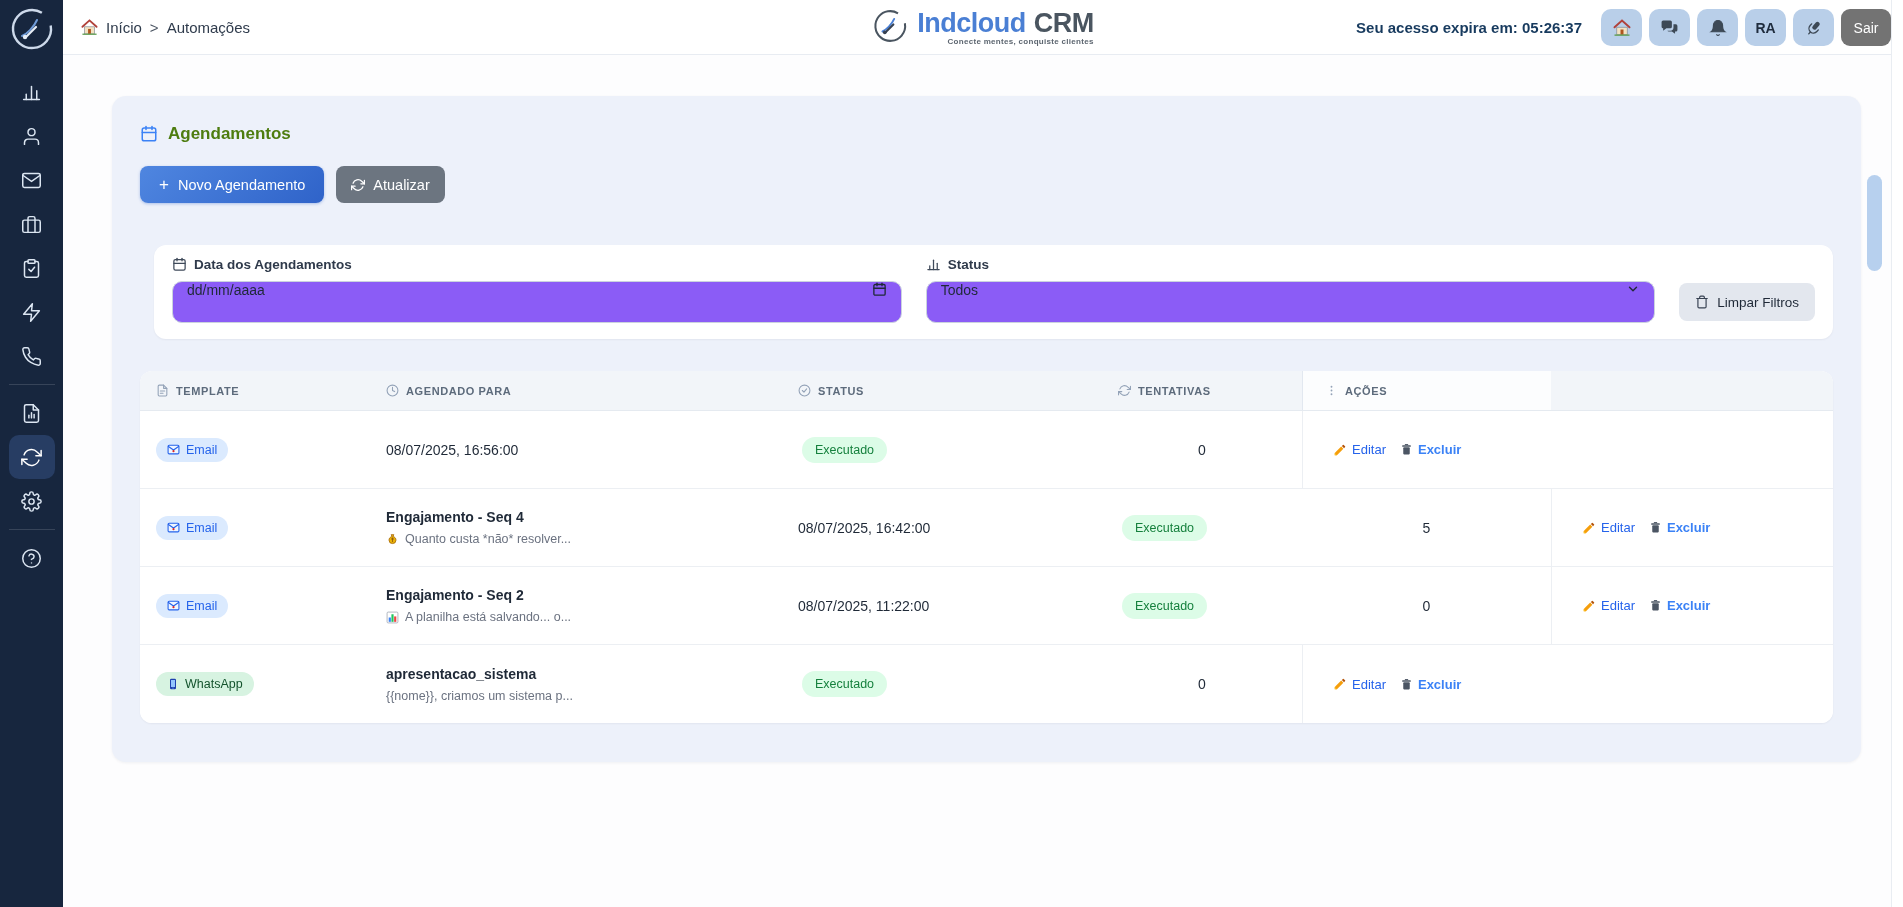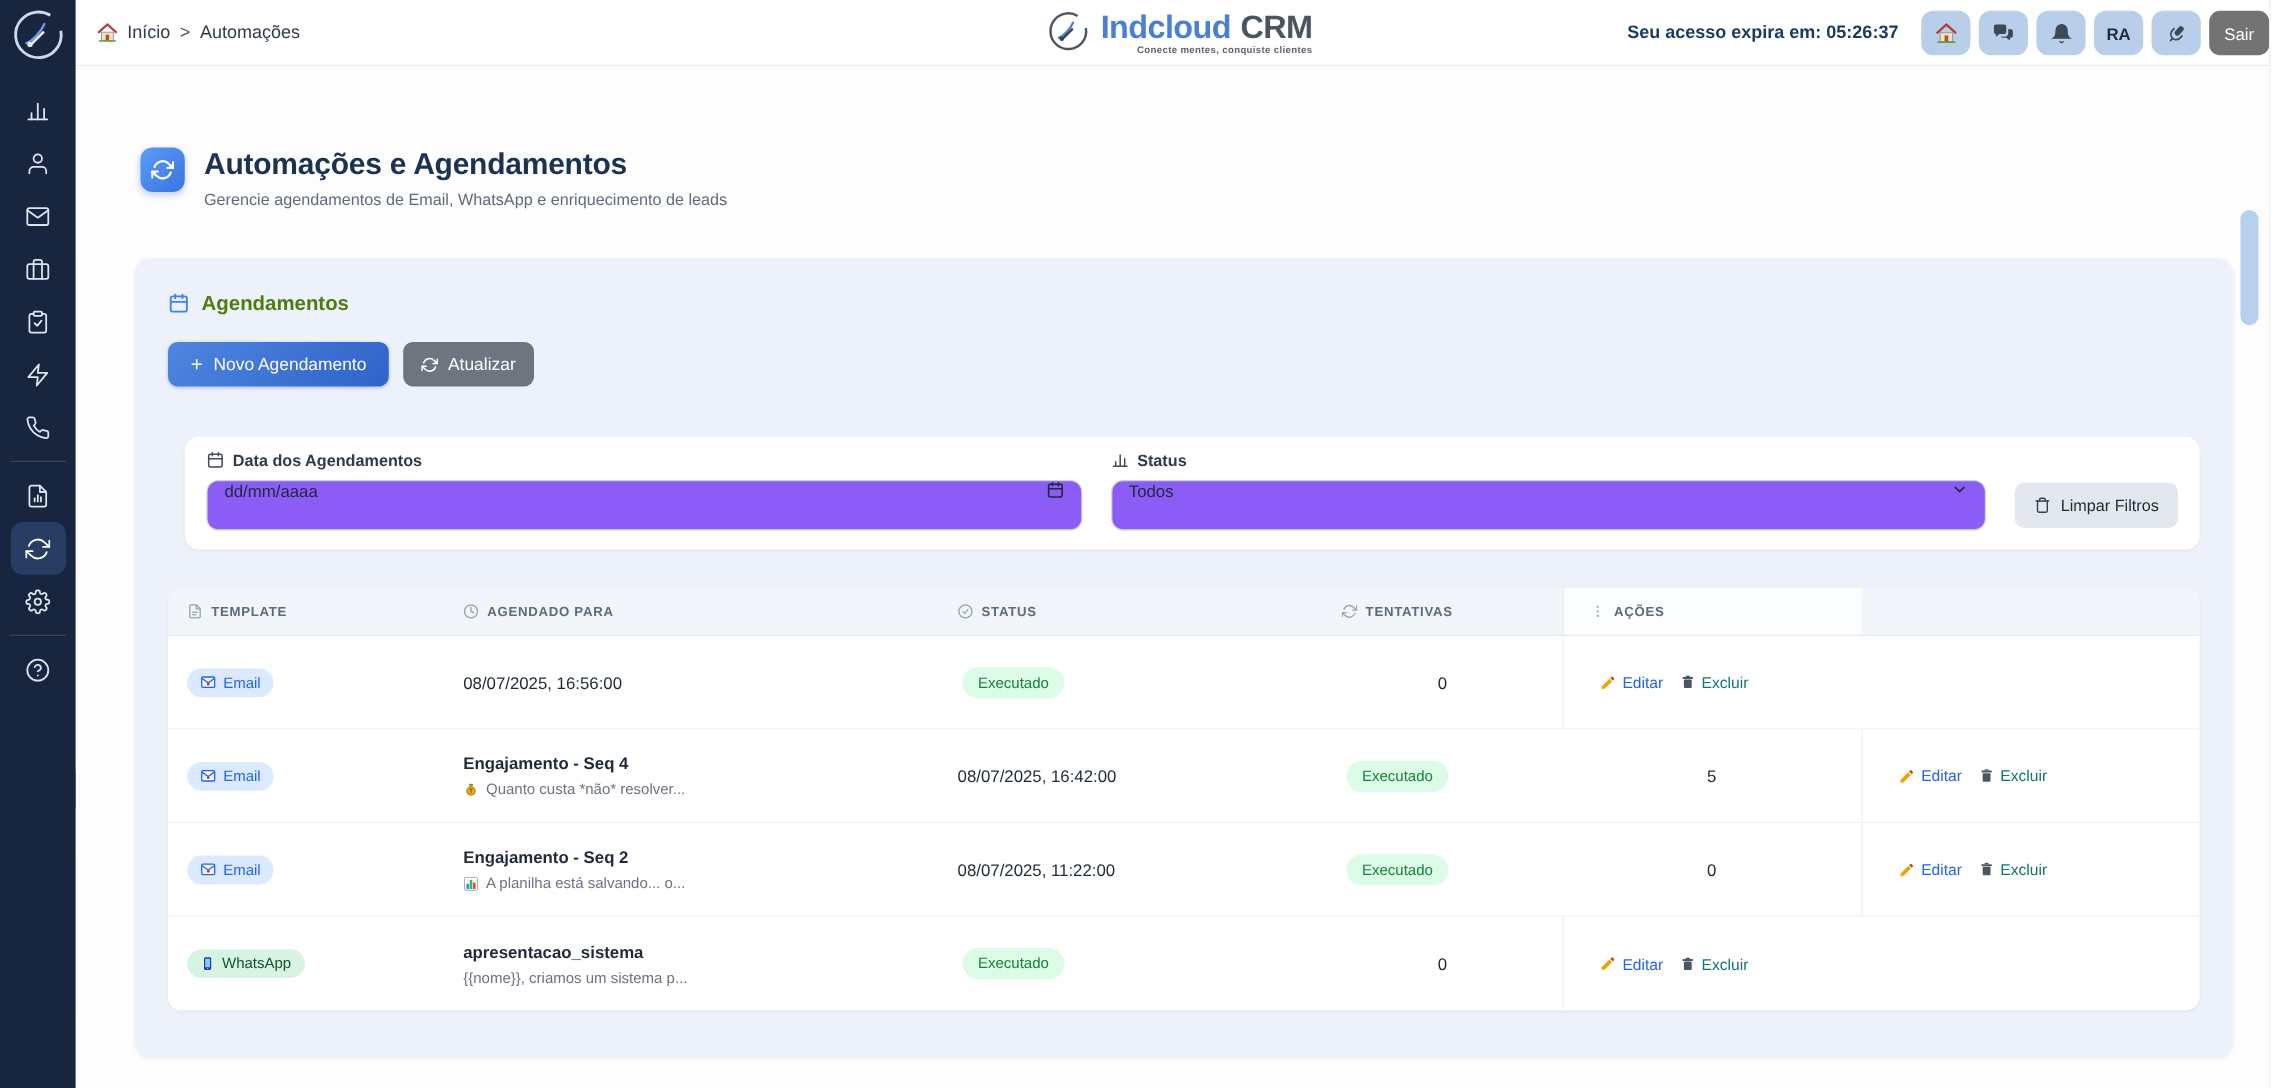--- a/index.html
+++ b/index.html
@@ -132,21 +132,21 @@
   .td-status { padding-left:20px; }
   .td-att { justify-content:center; padding-left:0; }
   .td-actions { border-left:1px solid #eceff3; padding-left:30px; gap:14px; }
   .badge { display:inline-flex; align-items:center; gap:6px; padding:5px 11px;
     border-radius:999px; font-size:12.5px; }
   .badge-email { background:#dbeafe; color:#2563eb; }
   .badge-whatsapp { background:#d7f3e1; color:#14532d; }
   .badge-status { background:#dcfce7; color:#15803d; padding:6px 13px; border-radius:999px; font-size:12.5px; }
   .link { display:inline-flex; align-items:center; gap:5px; font-size:13px; cursor:pointer; }
   .link-edit { color:#2563eb; }
-  .link-del { color:#0f766e; }
+  .link-del { color:#3b82f6;font-weight:bold; }
 
   
   .scroll-track { position:fixed; right:0; top:0; width:12px; height:907px;
     background:#fff; border-left:1px solid #e9edf2; z-index:30; }
   .scroll-thumb { position:fixed; right:21px; top:175px; width:15px; height:96px;
     border-radius:8px; background:#b7d0ee; z-index:31; cursor:grab; }
 </style>
 </head>
 <body>
 
@@ -331,33 +331,20 @@
             </g>
           </svg>
       </span>
     </button>
     <button class="logout">Sair</button>
   </div>
 </header>
 
 <main class="main">
 
-  <div class="page-head">
-    <div class="page-icon">
-      <svg width="19" height="19" viewBox="0 0 24 24" fill="none" stroke="#ffffff" stroke-width="2.3" stroke-linecap="round" stroke-linejoin="round">
-          <polyline points="23 4 23 10 17 10"></polyline>
-          <polyline points="1 20 1 14 7 14"></polyline>
-          <path d="M3.51 9a9 9 0 0 1 14.85-3.36L23 10M1 14l4.64 4.36A9 9 0 0 0 20.49 15"></path>
-        </svg>
-    </div>
-    <div>
-      <h1 class="page-title">Automações e Agendamentos</h1>
-      <p class="page-sub">Gerencie agendamentos de Email, WhatsApp e enriquecimento de leads</p>
-    </div>
-  </div>
 
   <section class="card">
 
     <div class="sec-head">
       <span>
         <svg width="18" height="18" viewBox="0 0 24 24" fill="none" stroke="#3b82f6" stroke-width="2" stroke-linecap="round" stroke-linejoin="round">
             <rect x="3" y="4" width="18" height="17" rx="2.5"></rect>
             <line x1="16" y1="2" x2="16" y2="6"></line>
             <line x1="8" y1="2" x2="8" y2="6"></line>
             <line x1="3" y1="10" x2="21" y2="10"></line>

